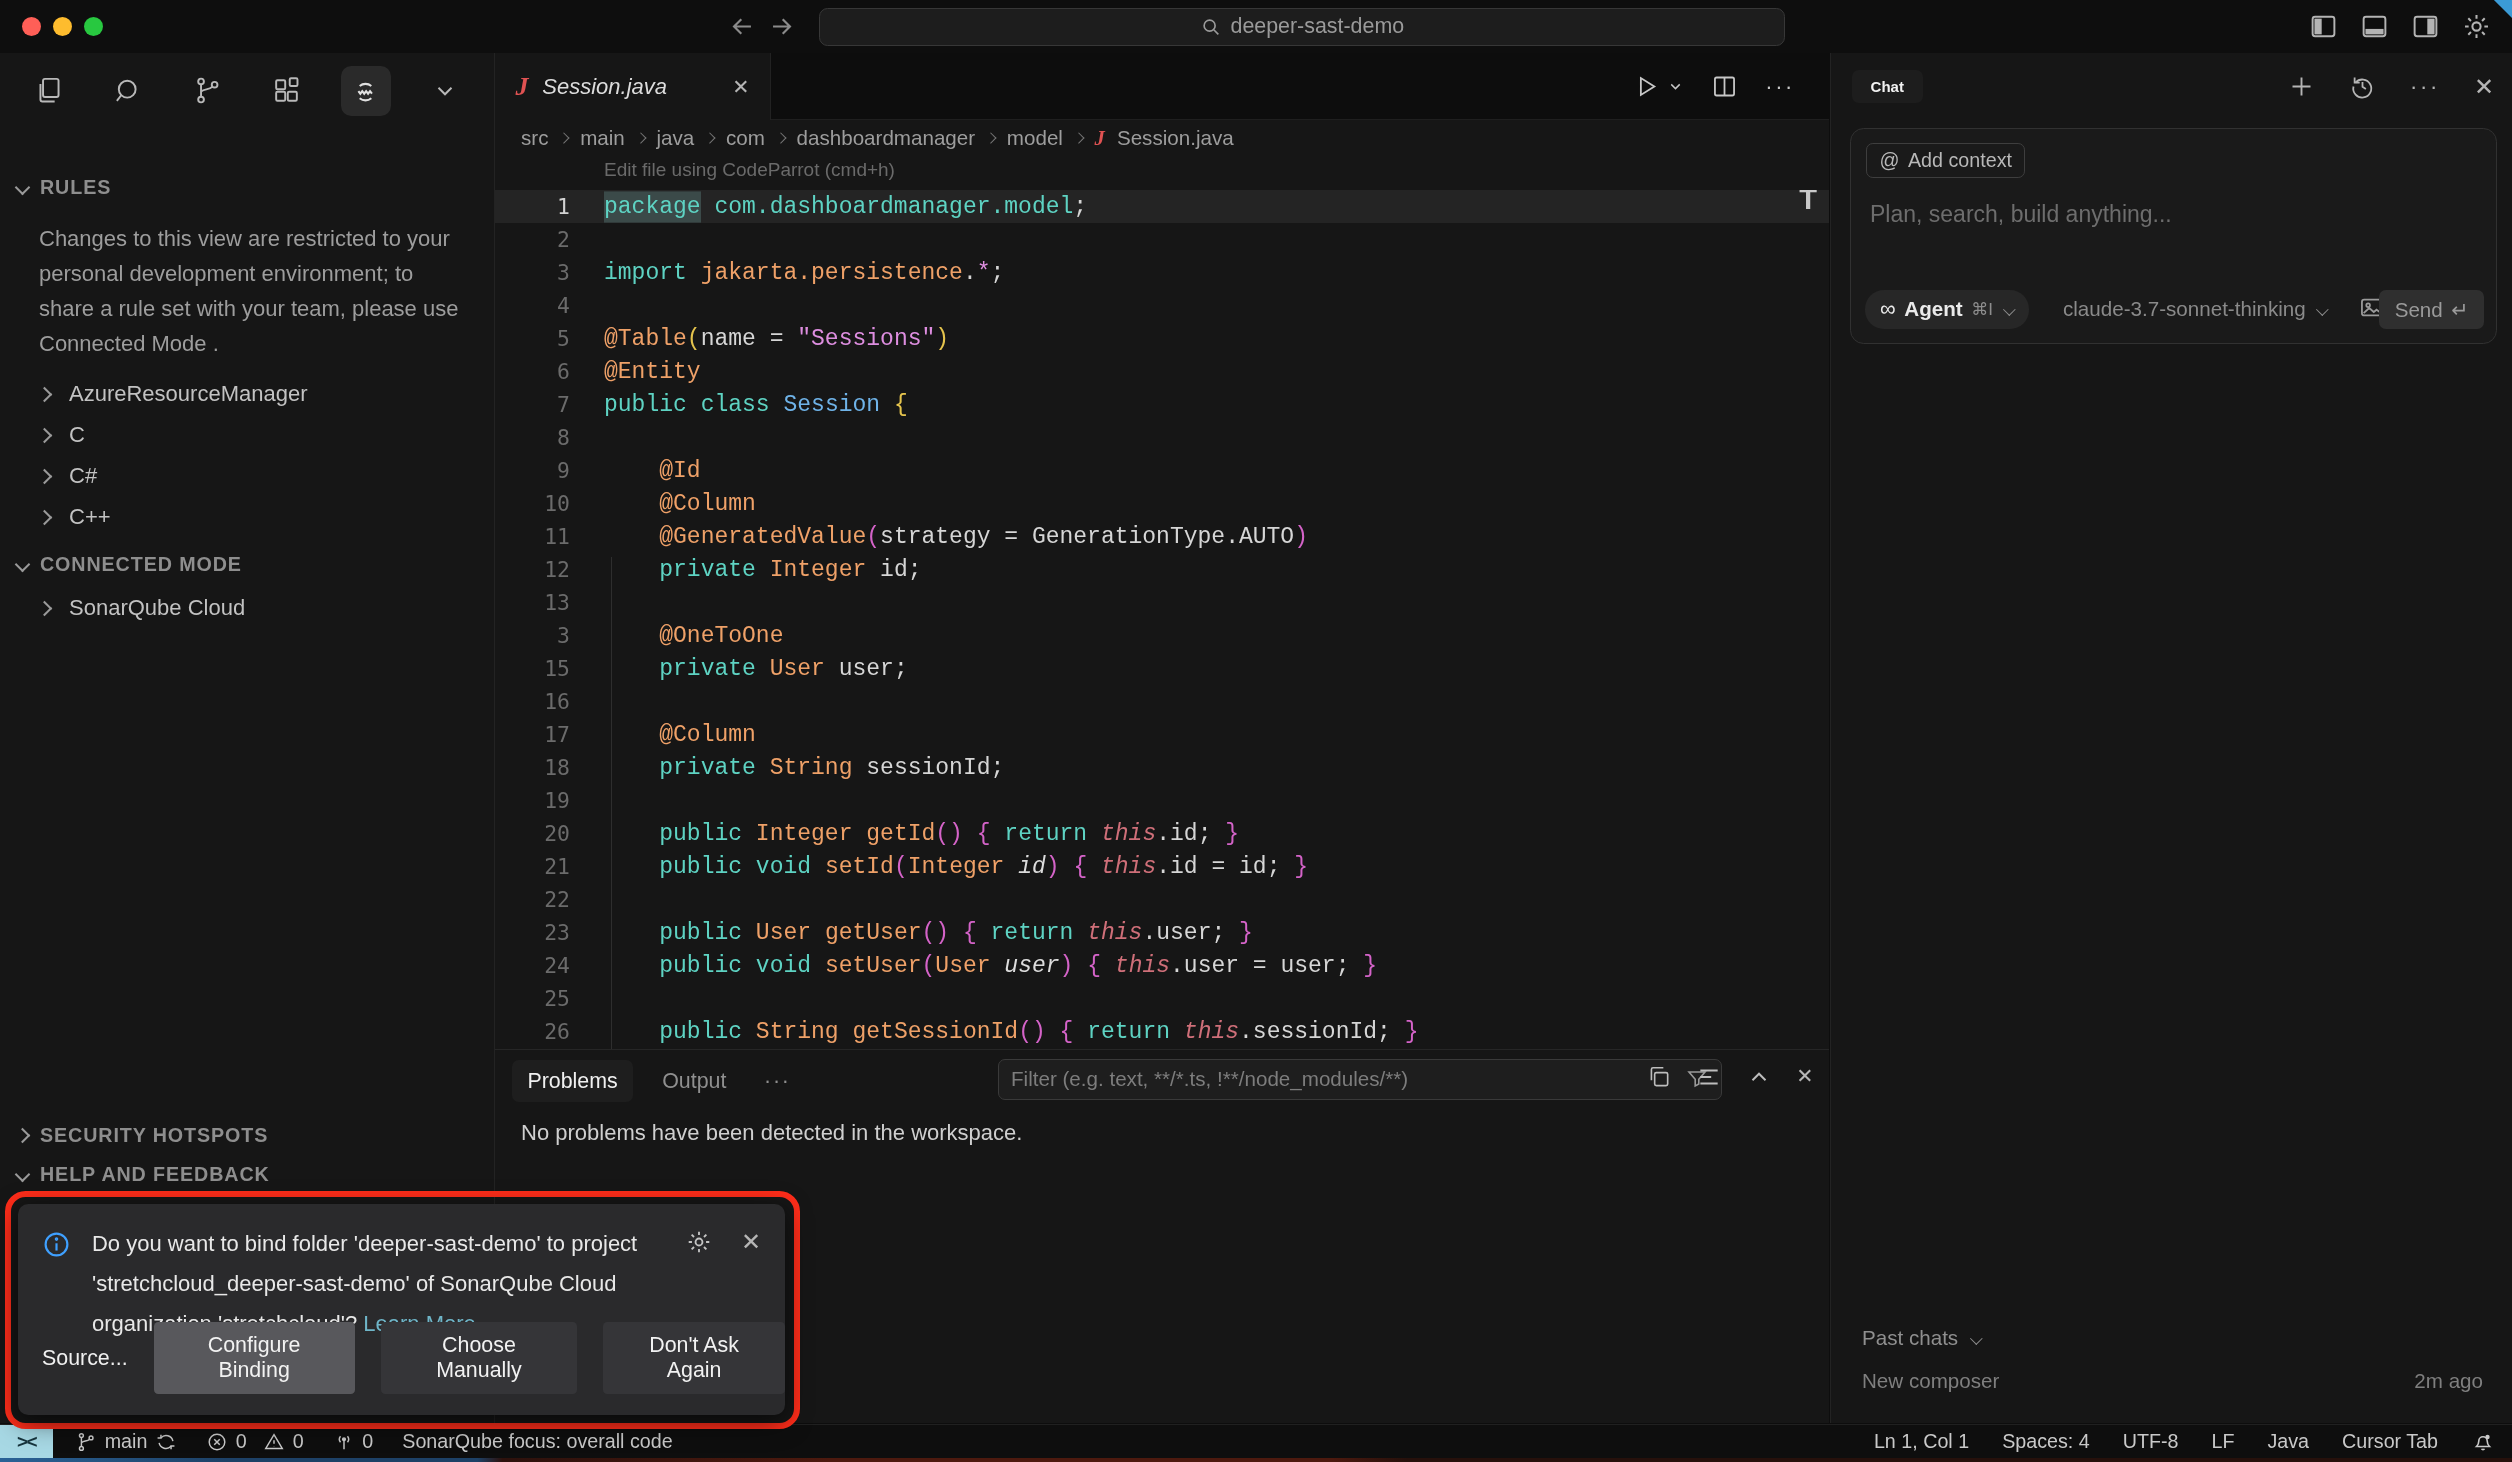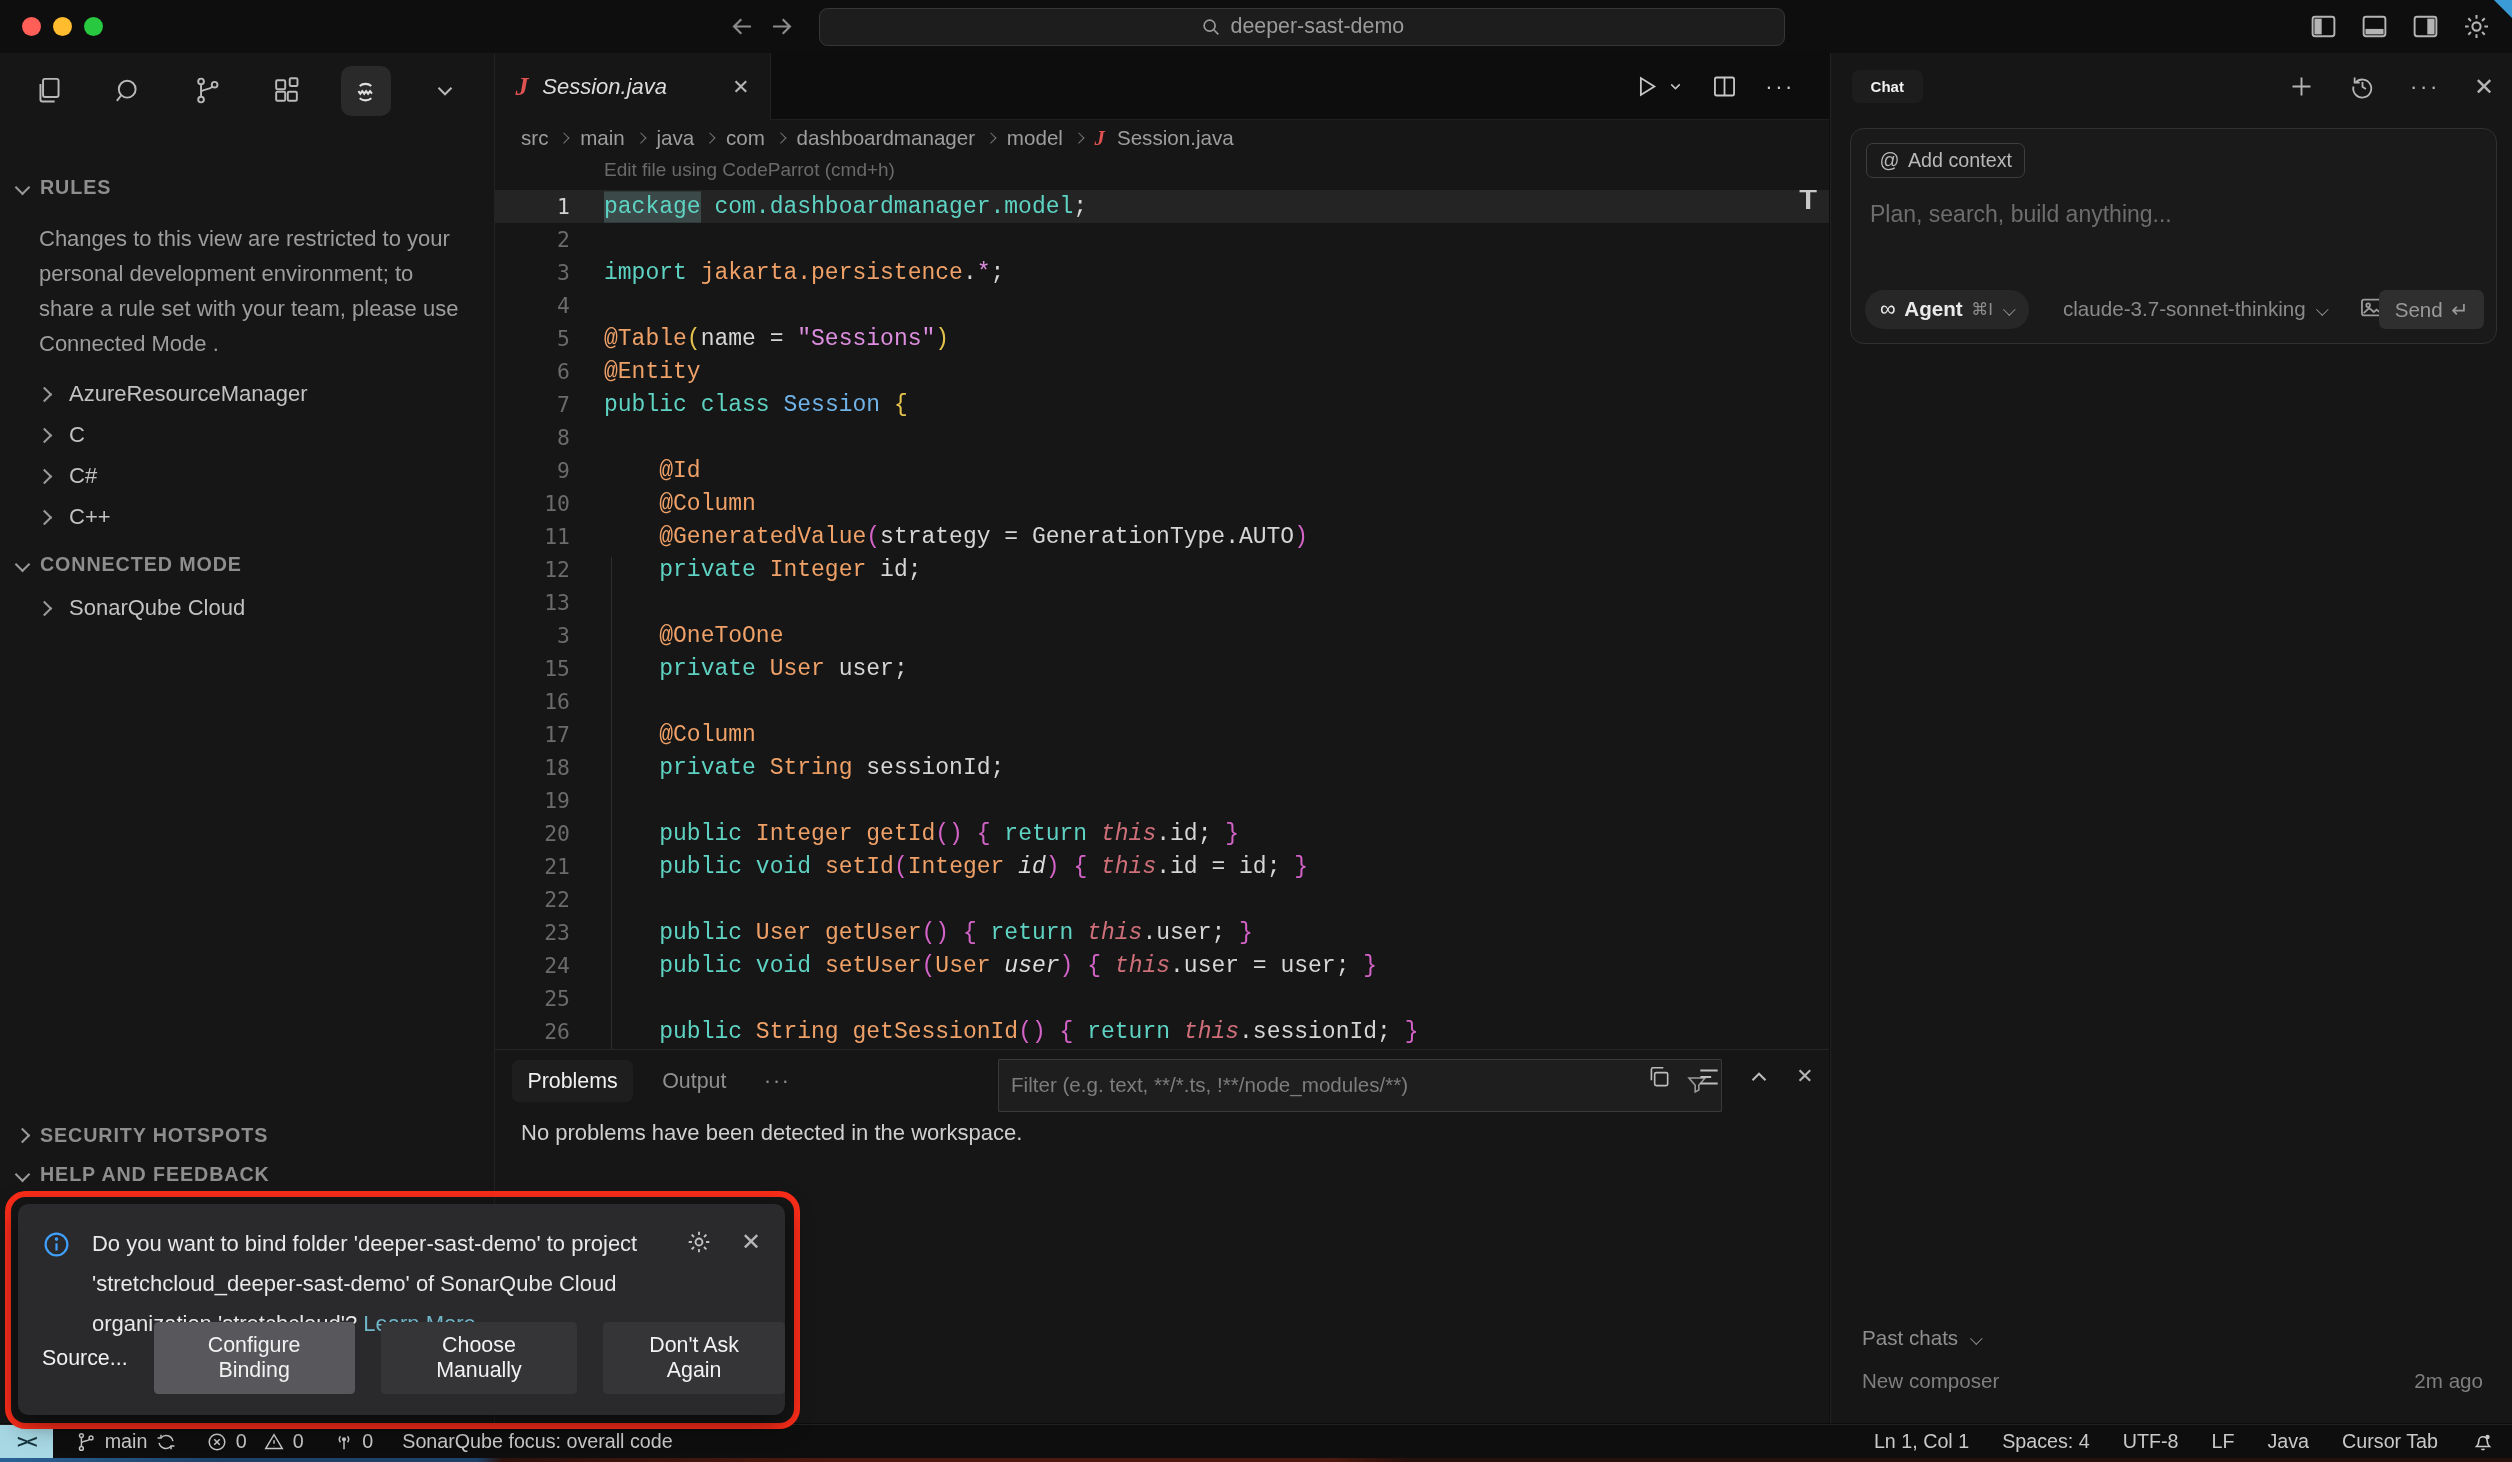--- a/index.html
+++ b/index.html
@@ -60,22 +60,22 @@
   .tok-hl { background:#3b4a49; box-shadow:0 2.6px 0 #3b4a49, 0 -2.6px 0 #3b4a49; }
   #indent-guide { position:absolute; left:116px; top:367px; width:0.9px; height:627px; background:#2e2e2e; }
   #t-marker { position:absolute; right:12px; top:-6.9px; color:#c9c9c9; font-size:29px; font-weight:700; }
 
   
   #problems { position:absolute; left:0; top:996px; width:100%; height:374px; background:#161616; border-top:0.9px solid #262626; }
   #problems-tabs { position:absolute; left:17px; top:10.3px; display:flex; align-items:center; gap:13.7px; font-size:21.4px; }
   .ptab { padding:8.6px 15.4px; border-radius:6.9px; color:#8f8f8f; }
   .ptab.active { background:#1e1e1e; color:#f0f0f0; }
   .pdots { color:#8f8f8f; padding:0 8.6px; letter-spacing:1.7px; }
-  #filter-box { position:absolute; left:503px; top:8.6px; width:724px; height:53px; background:#1e1e1e;
-    border:0.9px solid #3a3a3a; border-radius:1px; display:flex; align-items:center; padding:0 12px; gap:8.6px; }
+  #filter-box { position:absolute; left:503px; top:8.6px; width:724px; height:41px; background:#1e1e1e;
+    border:0.9px solid #3a3a3a; border-radius:7px; display:flex; align-items:center; padding:0 12px; gap:8.6px; }
   #filter-box input { flex:1; background:transparent; border:none; outline:none; color:#cccccc; font-size:20.6px; font-family:"Liberation Sans",sans-serif; }
   #filter-box input::placeholder { color:#7d7d7d; }
   #problems-actions { position:absolute; right:15.4px; top:13.7px; display:flex; gap:24px; color:#bdbdbd; }
   #problems-empty { position:absolute; left:26px; top:70px; font-size:22px; color:#cfcfcf; }
 
   
   #chat { position:absolute; left:1830px; top:53px; width:683px; height:1370px; background:#161616; border-left:0.9px solid #232323; }
   #chat-header { position:absolute; left:0; top:0; width:100%; height:67px; display:flex; align-items:center; padding:0 20.6px; }
   #chat-title { background:#1d1d1d; border-radius:6.9px; padding:7.7px 19px; color:#f2f2f2; font-size:15px; font-weight:700; }
   #chat-header-icons { position:absolute; right:19px; display:flex; gap:34px; color:#b5b5b5; align-items:center; }

